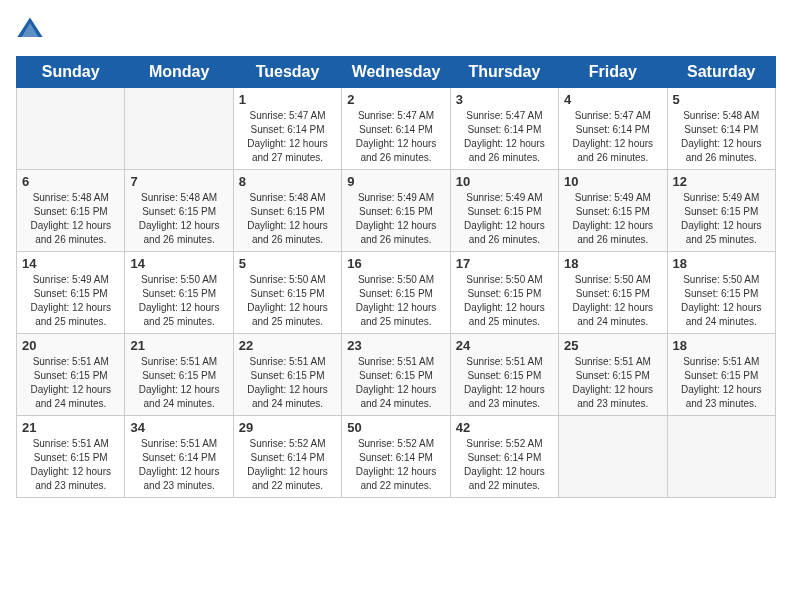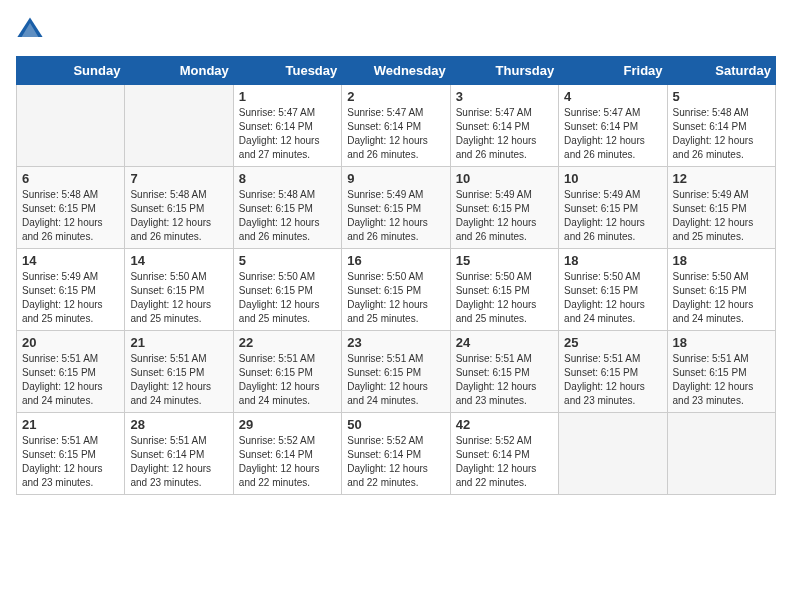--- a/index.html
+++ b/index.html
@@ -54,24 +54,24 @@
       color: #555;
     }
     .calendar {
       width: 100%;
       border-collapse: collapse;
       border: 1px solid #ccc;
     }
     .calendar th {
       background: #1a5fa8;
       color: #fff;
-      font-size: 13px;
+      font-size: 16px;
       font-weight: bold;
       padding: 6px 4px;
-      text-align: right;
+      text-align: center;
       border: 1px solid #1a5fa8;
     }
     .calendar td {
       border: 1px solid #ccc;
       vertical-align: top;
       padding: 4px 5px;
       width: 107px;
       min-height: 80px;
       font-size: 10.5px;
       color: #333;
@@ -83,20 +83,21 @@
     .day-num {
       font-size: 13px;
       font-weight: bold;
       display: block;
       margin-bottom: 2px;
     }
     .day-info {
       font-size: 10px;
       line-height: 1.4;
       color: #333;
+      text-align: center;
     }
     .empty-cell {
       background: #f5f5f5 !important;
     }
   </style>
 </head>
 <body>
 
 <div class="header">
   <div class="logo">
@@ -225,21 +226,21 @@
 Sunset: 6:15 PM
 Daylight: 12 hours and 25 minutes.</div>
         </td>
         <td>
           <span class="day-num">16</span>
           <div class="day-info" style="white-space: pre-line;">Sunrise: 5:50 AM
 Sunset: 6:15 PM
 Daylight: 12 hours and 25 minutes.</div>
         </td>
         <td>
-          <span class="day-num">15</span>
+          <span class="day-num">17</span>
           <div class="day-info" style="white-space: pre-line;">Sunrise: 5:50 AM
 Sunset: 6:15 PM
 Daylight: 12 hours and 25 minutes.</div>
         </td>
         <td>
           <span class="day-num">18</span>
           <div class="day-info" style="white-space: pre-line;">Sunrise: 5:50 AM
 Sunset: 6:15 PM
 Daylight: 12 hours and 24 minutes.</div>
         </td>
@@ -295,21 +296,21 @@
         </td>
       </tr>
       <tr>
         <td>
           <span class="day-num">21</span>
           <div class="day-info" style="white-space: pre-line;">Sunrise: 5:51 AM
 Sunset: 6:15 PM
 Daylight: 12 hours and 23 minutes.</div>
         </td>
         <td>
-          <span class="day-num">28</span>
+          <span class="day-num">34</span>
           <div class="day-info" style="white-space: pre-line;">Sunrise: 5:51 AM
 Sunset: 6:14 PM
 Daylight: 12 hours and 23 minutes.</div>
         </td>
         <td>
           <span class="day-num">29</span>
           <div class="day-info" style="white-space: pre-line;">Sunrise: 5:52 AM
 Sunset: 6:14 PM
 Daylight: 12 hours and 22 minutes.</div>
         </td>

